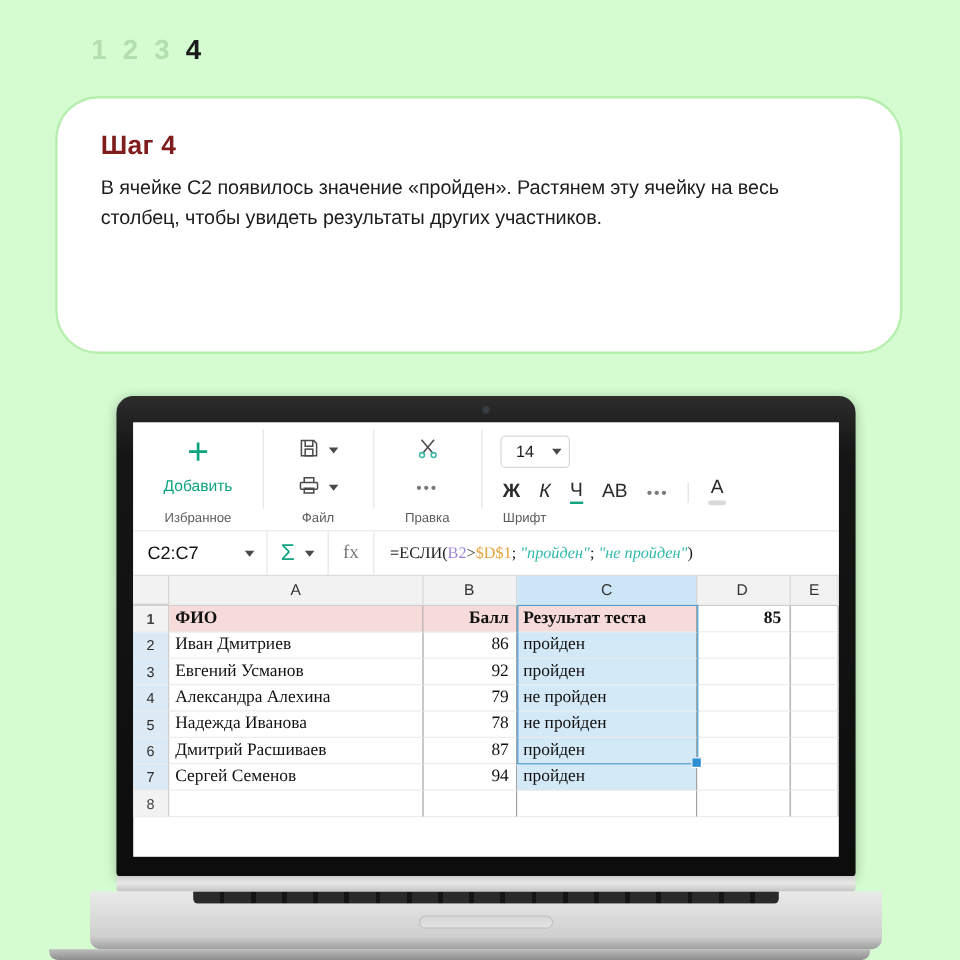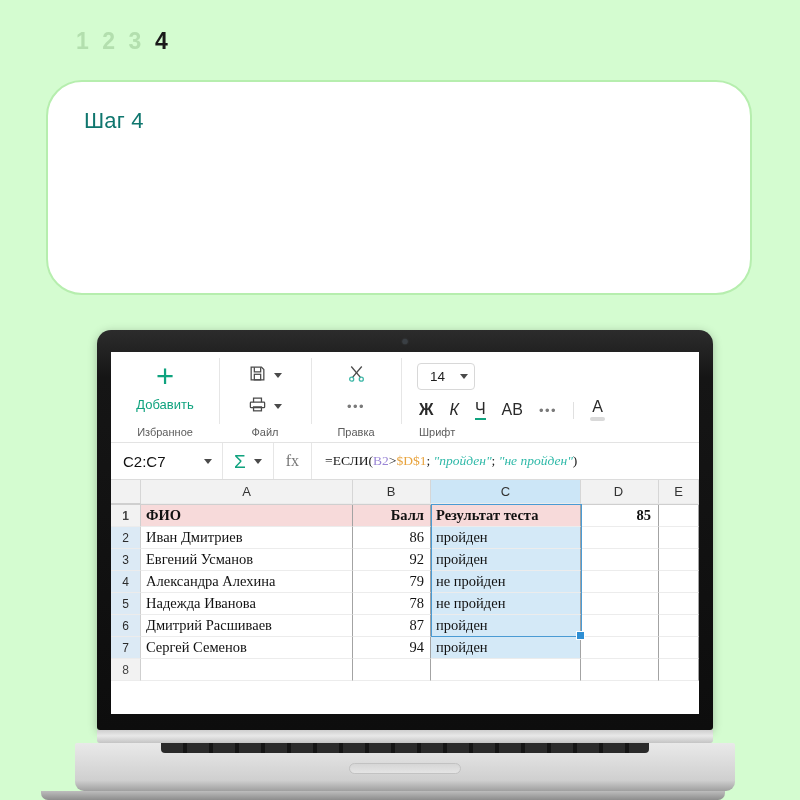--- a/index.html
+++ b/index.html
@@ -25,21 +25,21 @@
   
   .card {
     position: absolute; left: 46px; top: 80px;
     width: 706px; height: 215px;
     background: #ffffff;
     border: 2px solid #b6eeae;
     border-radius: 36px;
     padding: 26px 40px 0 36px;
   }
   .card-step {
-    font-size: 22px; font-weight: 400; color: #0f766e;
+    font-size: 22px; font-weight: 700; color: #7f1d1d;
     letter-spacing: .2px; margin-bottom: 11px;
   }
   .card-title {
     font-size: 25px; font-weight: 700; color: #111111;
     letter-spacing: -.2px; margin-bottom: 12px;
   }
   .card-body {
     font-size: 16.5px; line-height: 1.52; color: #1c1c1c;
     max-width: 640px; letter-spacing: -.1px;
   }
@@ -199,20 +199,21 @@
 
   <div class="steps">
     <span class="step">1</span>
     <span class="step">2</span>
     <span class="step">3</span>
     <span class="step active">4</span>
   </div>
 
   <div class="card">
     <div class="card-step">Шаг 4</div>
+    <div class="card-body">В ячейке C2 появилось значение «пройден». Растянем эту ячейку на весь столбец, чтобы увидеть результаты других участников.</div>
   </div>
 
   <div class="laptop">
     <div class="lid">
       <div class="webcam"></div>
       <div class="screen">
 
         <div class="toolbar">
 
           <div class="tgroup g-fav">

